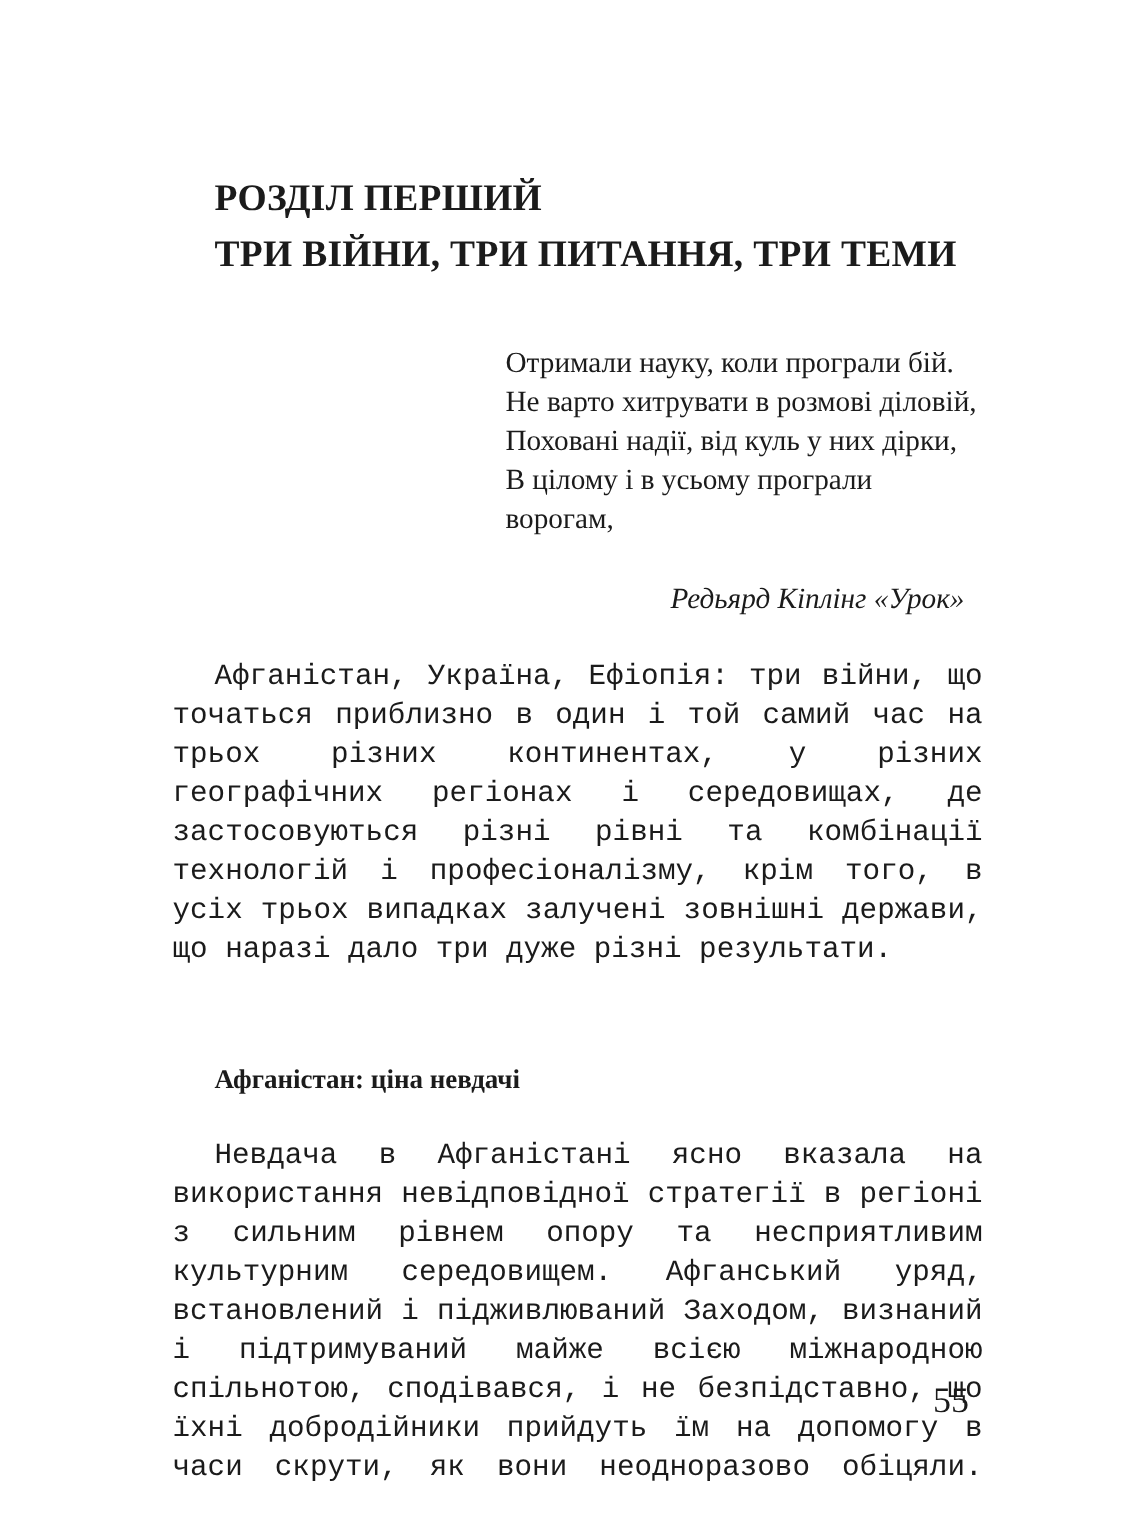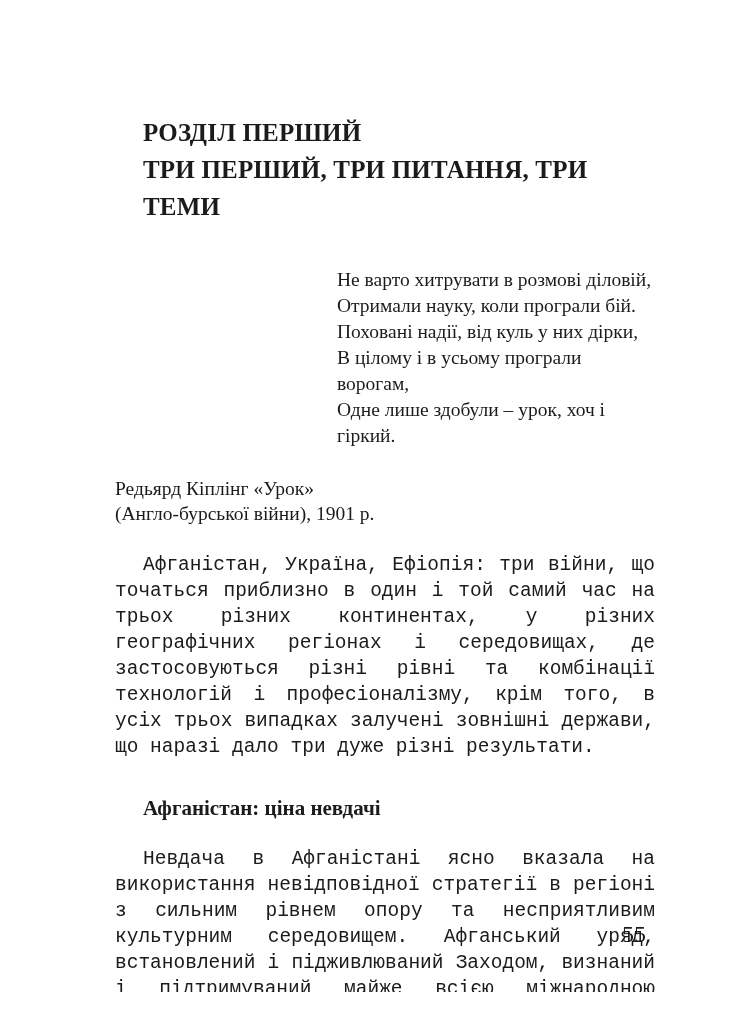--- a/index.html
+++ b/index.html
@@ -28,68 +28,68 @@
     letter-spacing: 0.2px;
   }
   .epigraph-poem {
     margin-top: 42px;
     margin-left: 222px;
     font-size: 19.5px;
     line-height: 26px;
   }
   .epigraph-attribution {
     margin-top: 27px;
+    text-align: right;
+    font-style: italic;
     font-size: 19.5px;
     line-height: 25px;
     padding-right: 12px;
   }
   .body-par {
     margin: 26px 0 0 0;
     text-align: justify;
     text-indent: 28px;
     font-size: 19.5px;
     line-height: 26px;
     font-family: Liberation Mono, monospace;
   }
   .section-heading {
-    margin: 36px 0 0 0;
+    margin: 61px 0 0 0;
     padding-left: 28px;
-    font-size: 21px;
+    font-size: 18px;
     font-weight: bold;
     line-height: 24px;
   }
   .page-number {
     position: absolute;
     top: 924px;
     right: 109px;
     font-size: 24px;
     line-height: 20px;
   }
 </style>
 </head>
 <body>
 
 <div class="page">
 
   <header class="chapter-heading">
     <div>РОЗДІЛ ПЕРШИЙ</div>
-    <div>ТРИ ПЕРШИЙ, ТРИ ПИТАННЯ, ТРИ ТЕМИ</div>
+    <div>ТРИ ВІЙНИ, ТРИ ПИТАННЯ, ТРИ ТЕМИ</div>
   </header>
 
   <div>
     <div class="epigraph-poem">
+      <div>Отримали науку, коли програли бій.</div>
       <div>Не варто хитрувати в розмові діловій,</div>
-      <div>Отримали науку, коли програли бій.</div>
       <div>Поховані надії, від куль у них дірки,</div>
       <div>В цілому і в усьому програли ворогам,</div>
-      <div>Одне лише здобули – урок, хоч і гіркий.</div>
     </div>
     <div class="epigraph-attribution">
       <div>Редьярд Кіплінг «Урок»</div>
-      <div>(Англо-бурської війни), 1901 р.</div>
     </div>
   </div>
 
   <p class="body-par">Афганістан, Україна, Ефіопія: три війни, що точаться приблизно в один і той самий час на трьох різних континентах, у різних географічних регіонах і середовищах, де застосовуються різні рівні та комбінації технологій і професіоналізму, крім того, в усіх трьох випадках залучені зовнішні держави, що наразі дало три дуже різні результати.</p>
 
   <h2 class="section-heading">Афганістан: ціна невдачі</h2>
 
   <p class="body-par">Невдача в Афганістані ясно вказала на використання невідповідної стратегії в регіоні з сильним рівнем опору та несприятливим культурним середовищем. Афганський уряд, встановлений і підживлюваний Заходом, визнаний і підтримуваний майже всією міжнародною спільнотою, сподівався, і не безпідставно, що їхні добродійники прийдуть їм на допомогу в часи скрути, як вони неодноразово обіцяли. Кілька факторів провіщали колапс: зменшення міжнародного ентузіазму і підтримки, слабкість афганського уряду, тотальна корумпованість, неприйнятний рівень військових втрат після того, як американські військові вибили ґрунт з-під ніг Національної армії Афганістану, і регіональна потуга, що підтримувала талібів, – Пакистан.</p>
 
   <div class="page-number">55</div>

